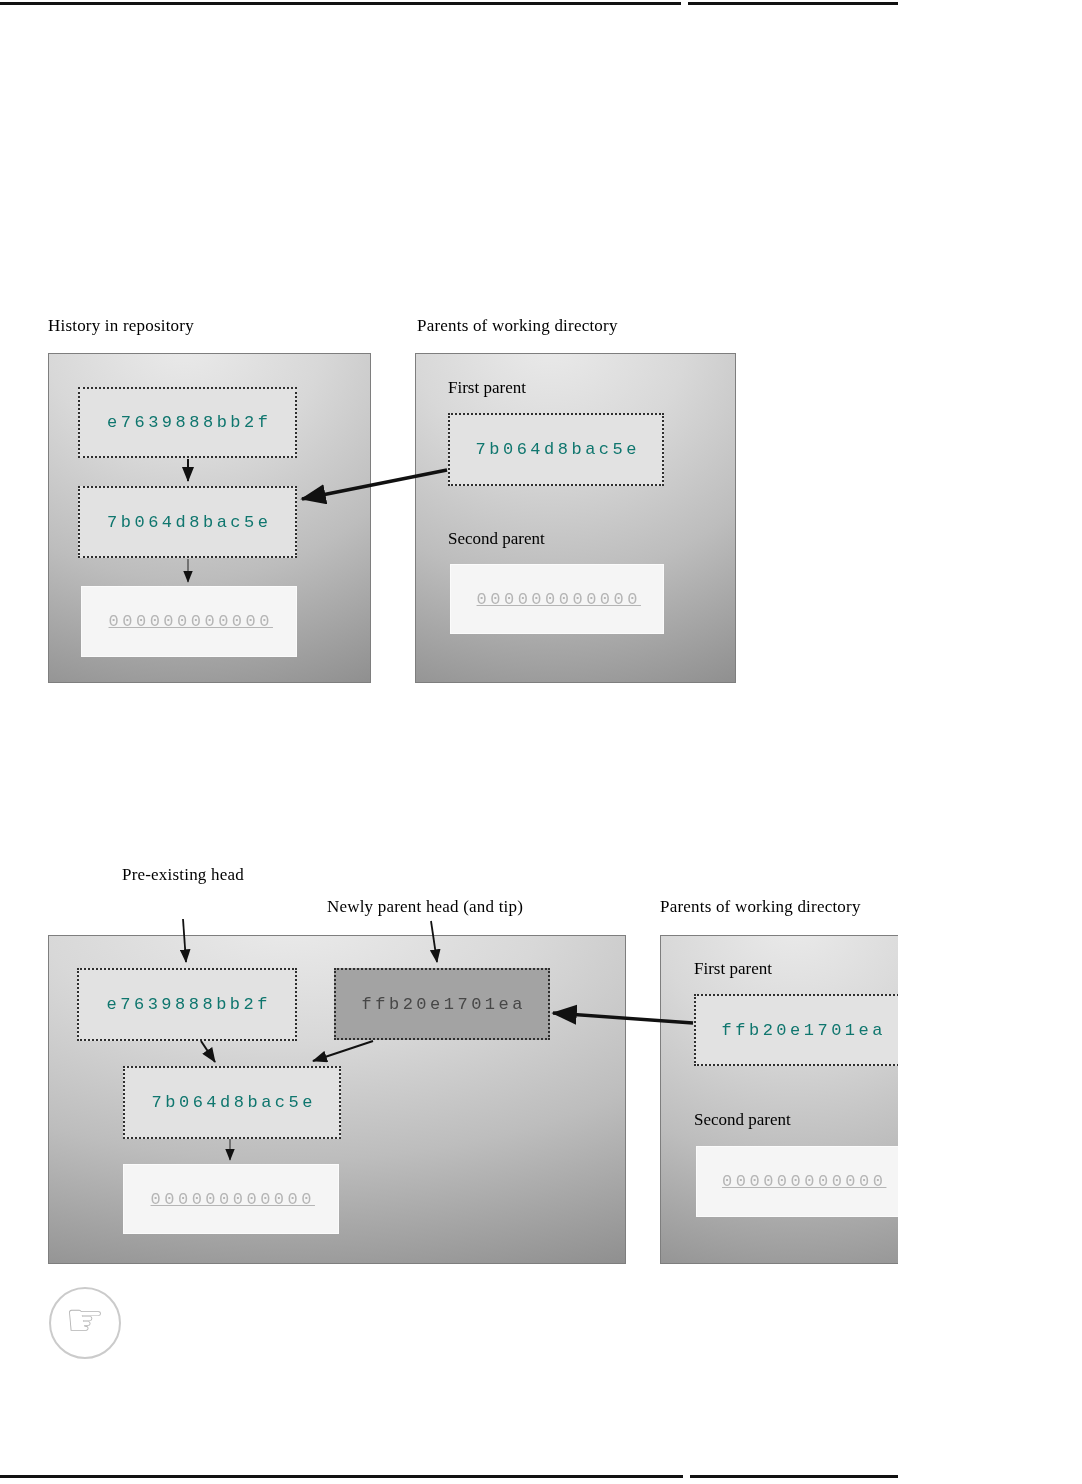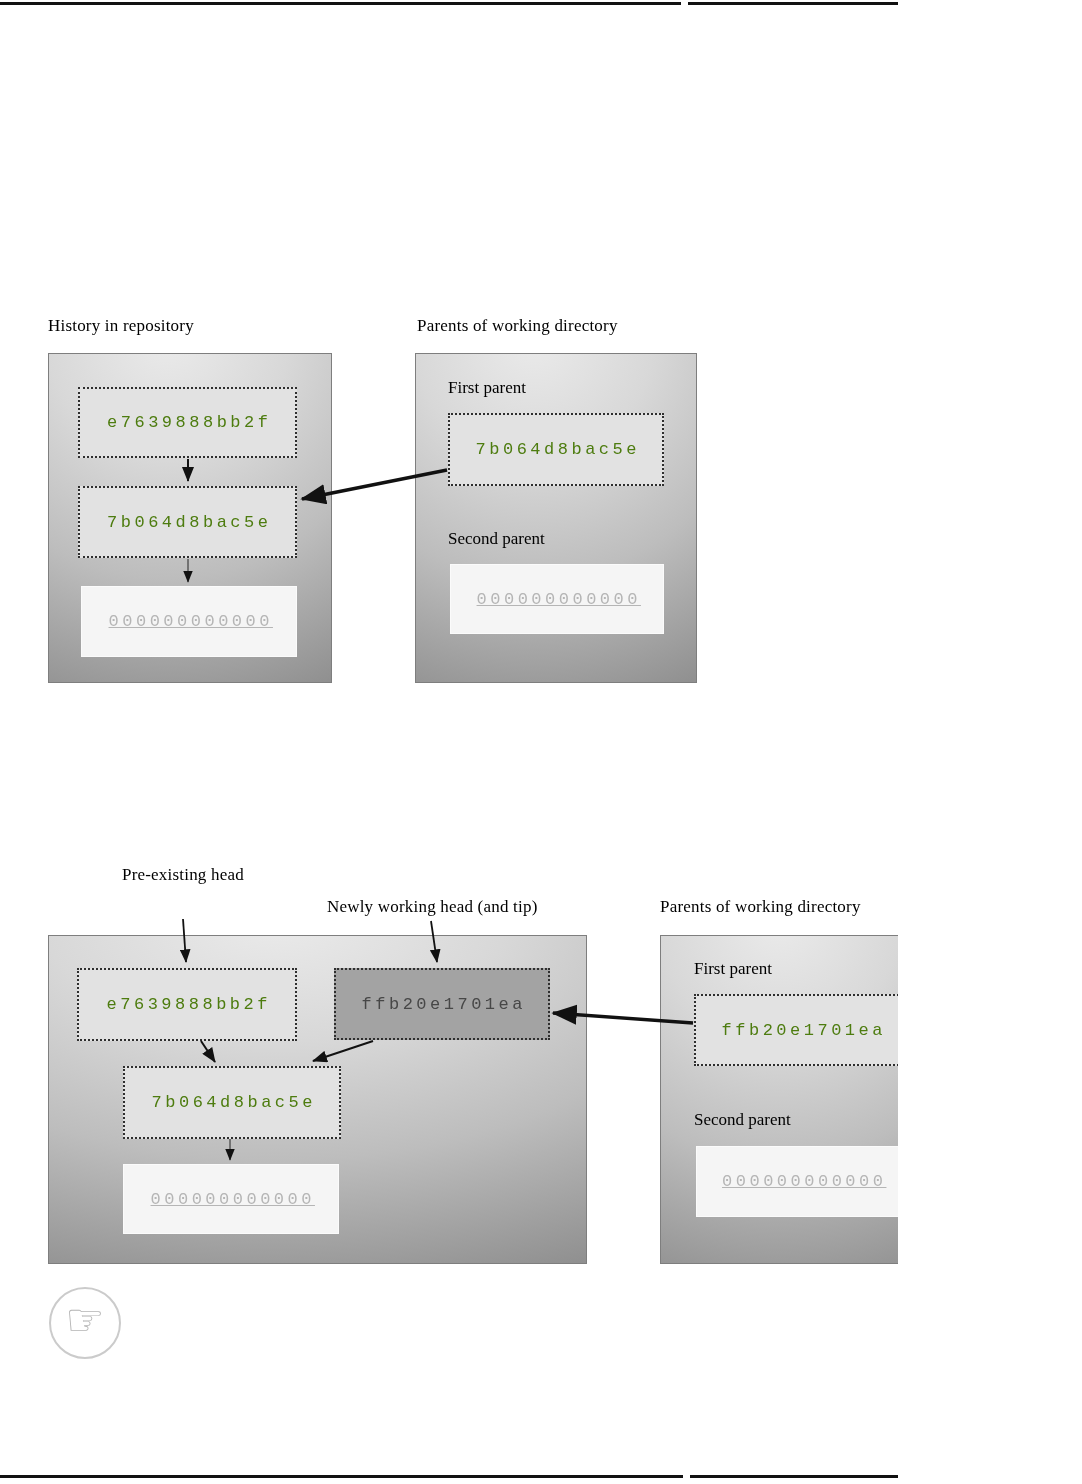--- a/index.html
+++ b/index.html
@@ -10,29 +10,30 @@
   .rule{position:absolute;height:3px;background:#111111;}
   .fig-label{
     position:absolute;font-family:"Liberation Serif", serif;font-size:17px;color:#000000;
     white-space:nowrap;letter-spacing:0.2px;
   }
   .panel{
     position:absolute;
     background:radial-gradient(ellipse 135% 120% at 42% -6%, #ebebeb 0%, #d8d8d8 32%, #bdbdbd 62%, #8d8d8d 100%);
     border:1px solid #7e7e7e;
     z-index:1;
+    padding-left:39px;
   }
   .panel-label{
     position:absolute;font-family:"Liberation Serif", serif;font-size:17px;color:#000000;
     white-space:nowrap;
   }
   .node{
     position:absolute;display:flex;align-items:center;justify-content:center;
     font-family:"Liberation Mono", monospace;font-size:17px;letter-spacing:3.5px;
-    color:#4d7c0f;background:#e2e2e2;border:2px dotted #2e2e2e;box-sizing:border-box;
+    color:#0f766e;background:#e2e2e2;border:2px dotted #2e2e2e;box-sizing:border-box;
     text-indent:3.5px;
   }
   .node--null{
     background:#f5f5f5;border:1px solid #fbfbfb;color:#b5b5b5;text-decoration:underline;
   }
   .node--dark{
     background:#a3a3a3;color:#474747;
   }
   #arrows{position:absolute;left:0;top:0;z-index:3;pointer-events:none;}
   .note-icon{
@@ -63,21 +64,21 @@
   </div>
 
   <div class="panel" style="left:415px;top:353px;width:280px;height:328px;">
     <div class="panel-label" style="left:32px;top:24px;">First parent</div>
     <div class="node" style="left:32px;top:59px;width:216px;height:73px;">7b064d8bac5e</div>
     <div class="panel-label" style="left:32px;top:175px;">Second parent</div>
     <div class="node node--null" style="left:34px;top:210px;width:214px;height:70px;">000000000000</div>
   </div>
 
   <div class="fig-label" style="left:122px;top:865px;">Pre-existing head</div>
-  <div class="fig-label" style="left:327px;top:897px;">Newly working head (and tip)</div>
+  <div class="fig-label" style="left:327px;top:897px;">Newly parent head (and tip)</div>
   <div class="fig-label" style="left:660px;top:897px;">Parents of working directory</div>
 
   <div class="panel" style="left:48px;top:935px;width:537px;height:327px;">
     <div class="node" style="left:28px;top:32px;width:220px;height:73px;">e7639888bb2f</div>
     <div class="node node--dark" style="left:285px;top:32px;width:216px;height:72px;">ffb20e1701ea</div>
     <div class="node" style="left:74px;top:130px;width:218px;height:73px;">7b064d8bac5e</div>
     <div class="node node--null" style="left:74px;top:228px;width:216px;height:70px;">000000000000</div>
   </div>
 
   <div class="panel" style="left:660px;top:935px;width:280px;height:327px;">

